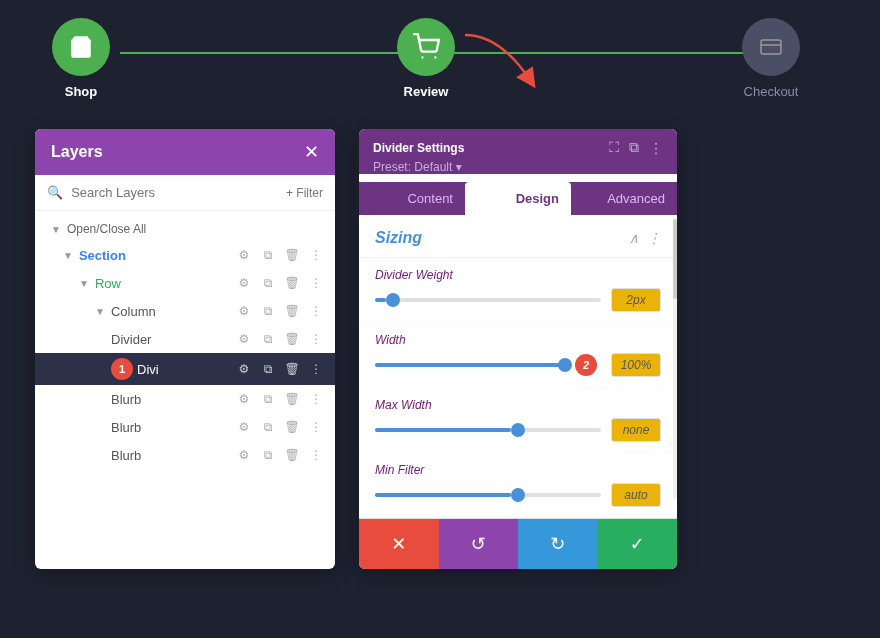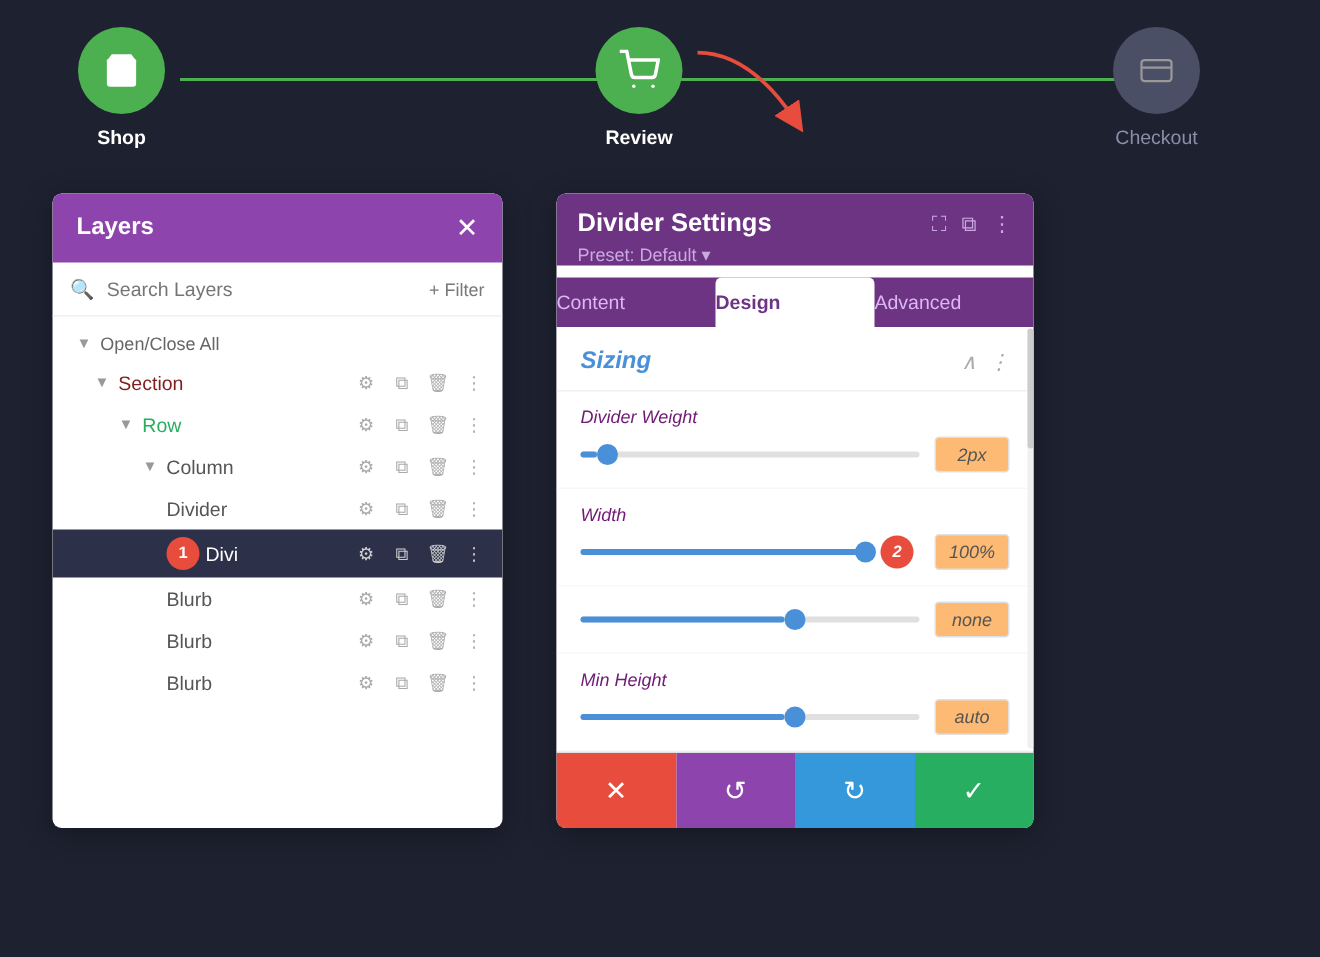--- a/index.html
+++ b/index.html
@@ -53,21 +53,21 @@
       color: #ffffff;
       font-size: 13px;
       margin-top: 8px;
       font-weight: 600;
     }
     .nav-step-label.dim { color: #888fa8; font-weight: 400; }
 
     
     .main-area {
       display: flex;
-      gap: 12px;
+      gap: 0;
       padding: 20px 35px;
       position: relative;
     }
 
     
     .layers-panel {
       background: #ffffff;
       border-radius: 6px;
       width: 300px;
       min-height: 390px;
@@ -144,21 +144,21 @@
     .layer-item.selected {
       background: #2c3049;
       color: white;
     }
     .layer-indent-1 { padding-left: 28px; }
     .layer-indent-2 { padding-left: 44px; }
     .layer-indent-3 { padding-left: 60px; }
     .layer-indent-4 { padding-left: 76px; }
 
     .layer-name { flex: 1; font-size: 13px; }
-    .layer-name.colored-section { color: #7f1d1d; font-weight: 400; }
+    .layer-name.colored-section { color: #3b82f6; font-weight: 700; }
     .layer-name.colored-row { color: #27ae60; font-weight: 500; }
 
     .layer-icons {
       display: flex;
       gap: 6px;
       align-items: center;
     }
     .layer-icon {
       width: 18px;
       height: 18px;
@@ -203,21 +203,21 @@
       padding: 10px 14px 0 14px;
     }
     .settings-title-row {
       display: flex;
       align-items: center;
       justify-content: space-between;
       margin-bottom: 4px;
     }
     .settings-title {
       color: white;
-      font-size: 17px;
+      font-size: 12px;
       font-weight: 700;
     }
     .settings-header-icons {
       display: flex;
       gap: 10px;
       align-items: center;
     }
     .settings-header-icon {
       color: #cba8e0;
       font-size: 14px;
@@ -229,22 +229,22 @@
       margin-bottom: 8px;
       cursor: pointer;
     }
 
     .settings-tabs {
       display: flex;
       background: #6c3483;
     }
     .settings-tab {
       flex: 1;
-      text-align: left;
-      padding: 9px 0;
+      text-align: right;
+      padding: 9px 12px;
       font-size: 13px;
       color: #dbb8f0;
       cursor: pointer;
       font-weight: 500;
     }
     .settings-tab.active {
       background: white;
       color: #6c3483;
       border-radius: 4px 4px 0 0;
       font-weight: 700;
@@ -312,21 +312,21 @@
       width: 14px;
       height: 14px;
       background: #4a90d9;
       border-radius: 50%;
       position: absolute;
       top: 50%;
       transform: translateY(-50%);
       cursor: pointer;
     }
     .slider-value-box {
-      background: #fdba74;
+      background: #eab308;
       border: 1px solid #e0e0e0;
       border-radius: 3px;
       padding: 4px 8px;
       font-size: 12px;
       color: #555;
       min-width: 50px;
       text-align: center;
     }
 
     
@@ -579,31 +579,32 @@
           <div class="slider-track">
             <div class="slider-fill" style="width:100%"></div>
             <div class="slider-thumb" style="left:calc(100% - 7px)"></div>
           </div>
           <div class="badge-number" style="position:static;margin-right:4px;flex-shrink:0;">2</div>
           <div class="slider-value-box">100%</div>
         </div>
       </div>
 
       <div class="field-row">
+        <div class="field-label">Max Width</div>
         <div class="slider-row">
           <div class="slider-track">
             <div class="slider-fill" style="width:60%"></div>
             <div class="slider-thumb" style="left:60%"></div>
           </div>
           <div class="slider-value-box">none</div>
         </div>
       </div>
 
       <div class="field-row">
-        <div class="field-label">Min Height</div>
+        <div class="field-label">Min Filter</div>
         <div class="slider-row">
           <div class="slider-track">
             <div class="slider-fill" style="width:60%"></div>
             <div class="slider-thumb" style="left:60%"></div>
           </div>
           <div class="slider-value-box">auto</div>
         </div>
       </div>
     </div>
 

